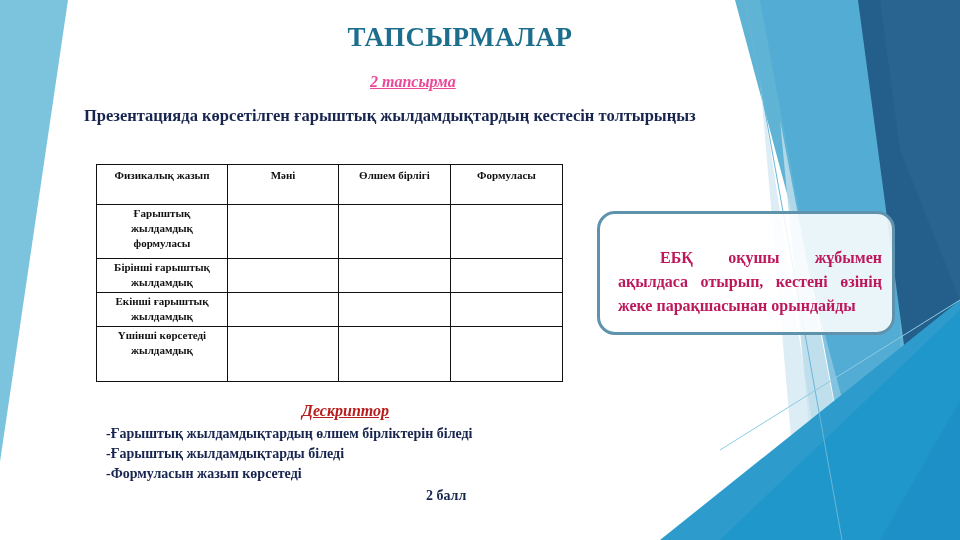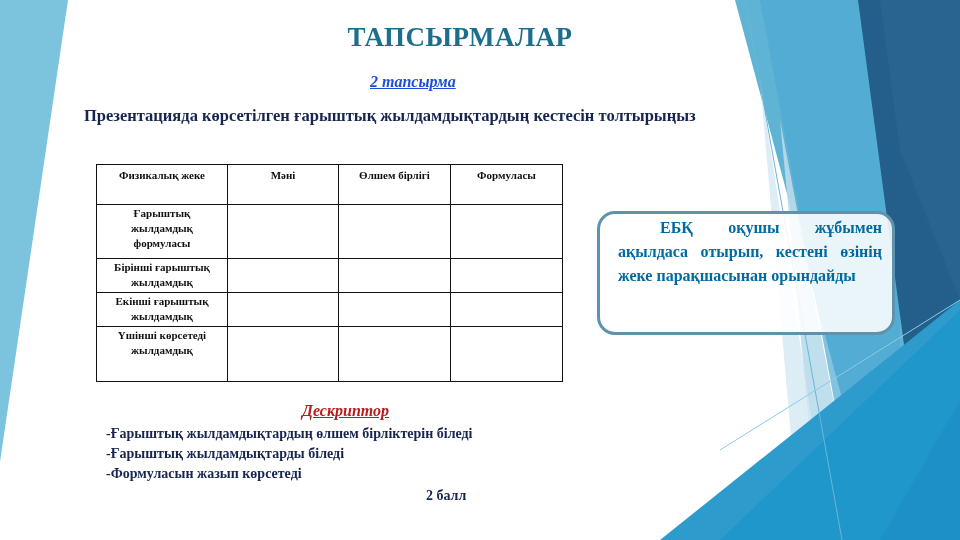--- a/index.html
+++ b/index.html
@@ -38,21 +38,21 @@
       letter-spacing: 0.5px;
     }
     .subtitle {
       position: absolute;
       left: 370px;
       top: 73px;
       font-family: "Liberation Serif", serif;
       font-weight: bold;
       font-style: italic;
       font-size: 16px;
-      color: #1d4ed8;
+      color: #ec4899;
       text-decoration: underline;
       text-align: center;
     }
     .instruction {
       position: absolute;
       left: 84px;
       top: 103px;
       width: 640px;
       font-family: "Liberation Serif", serif;
       font-weight: bold;
@@ -132,27 +132,27 @@
       width: 298px;
       height: 124px;
       border: 3px solid #5f93ad;
       border-radius: 18px;
       background: rgba(255,255,255,0.88);
       box-sizing: border-box;
     }
     .callout-text {
       position: absolute;
       left: 18px;
-      top: 2px;
+      top: 32px;
       width: 264px;
       font-family: "Liberation Serif", serif;
       font-weight: bold;
       font-size: 16px;
       line-height: 24px;
-      color: #0369a1;
+      color: #be185d;
       text-align: justify;
       text-indent: 42px;
     }
   </style>
 </head>
 <body>
 
 <div class="slide">
 
   <svg class="deco" viewBox="0 0 960 540" xmlns="http://www.w3.org/2000/svg">
@@ -172,21 +172,21 @@
     <line x1="720" y1="450" x2="960" y2="300" stroke="#8ccbe2" stroke-width="1"></line>
   </svg>
 
   <div class="title">ТАПСЫРМАЛАР</div>
   <div class="subtitle">2 тапсырма</div>
   <div class="instruction">Презентацияда көрсетілген ғарыштық жылдамдықтардың кестесін толтырыңыз</div>
 
   <table class="task">
     <tbody>
         <tr class="r0">
-      <th class="c1">Физикалық жеке</th>
+      <th class="c1">Физикалық жазып</th>
       <th class="c2">Мәні</th>
       <th class="c3">Өлшем бірлігі</th>
       <th class="c4">Формуласы</th>
     </tr>
     <tr class="r1">
       <td>
             <span class="rowlabel">Ғарыштық
 жылдамдық
 формуласы</span>
           </td>

